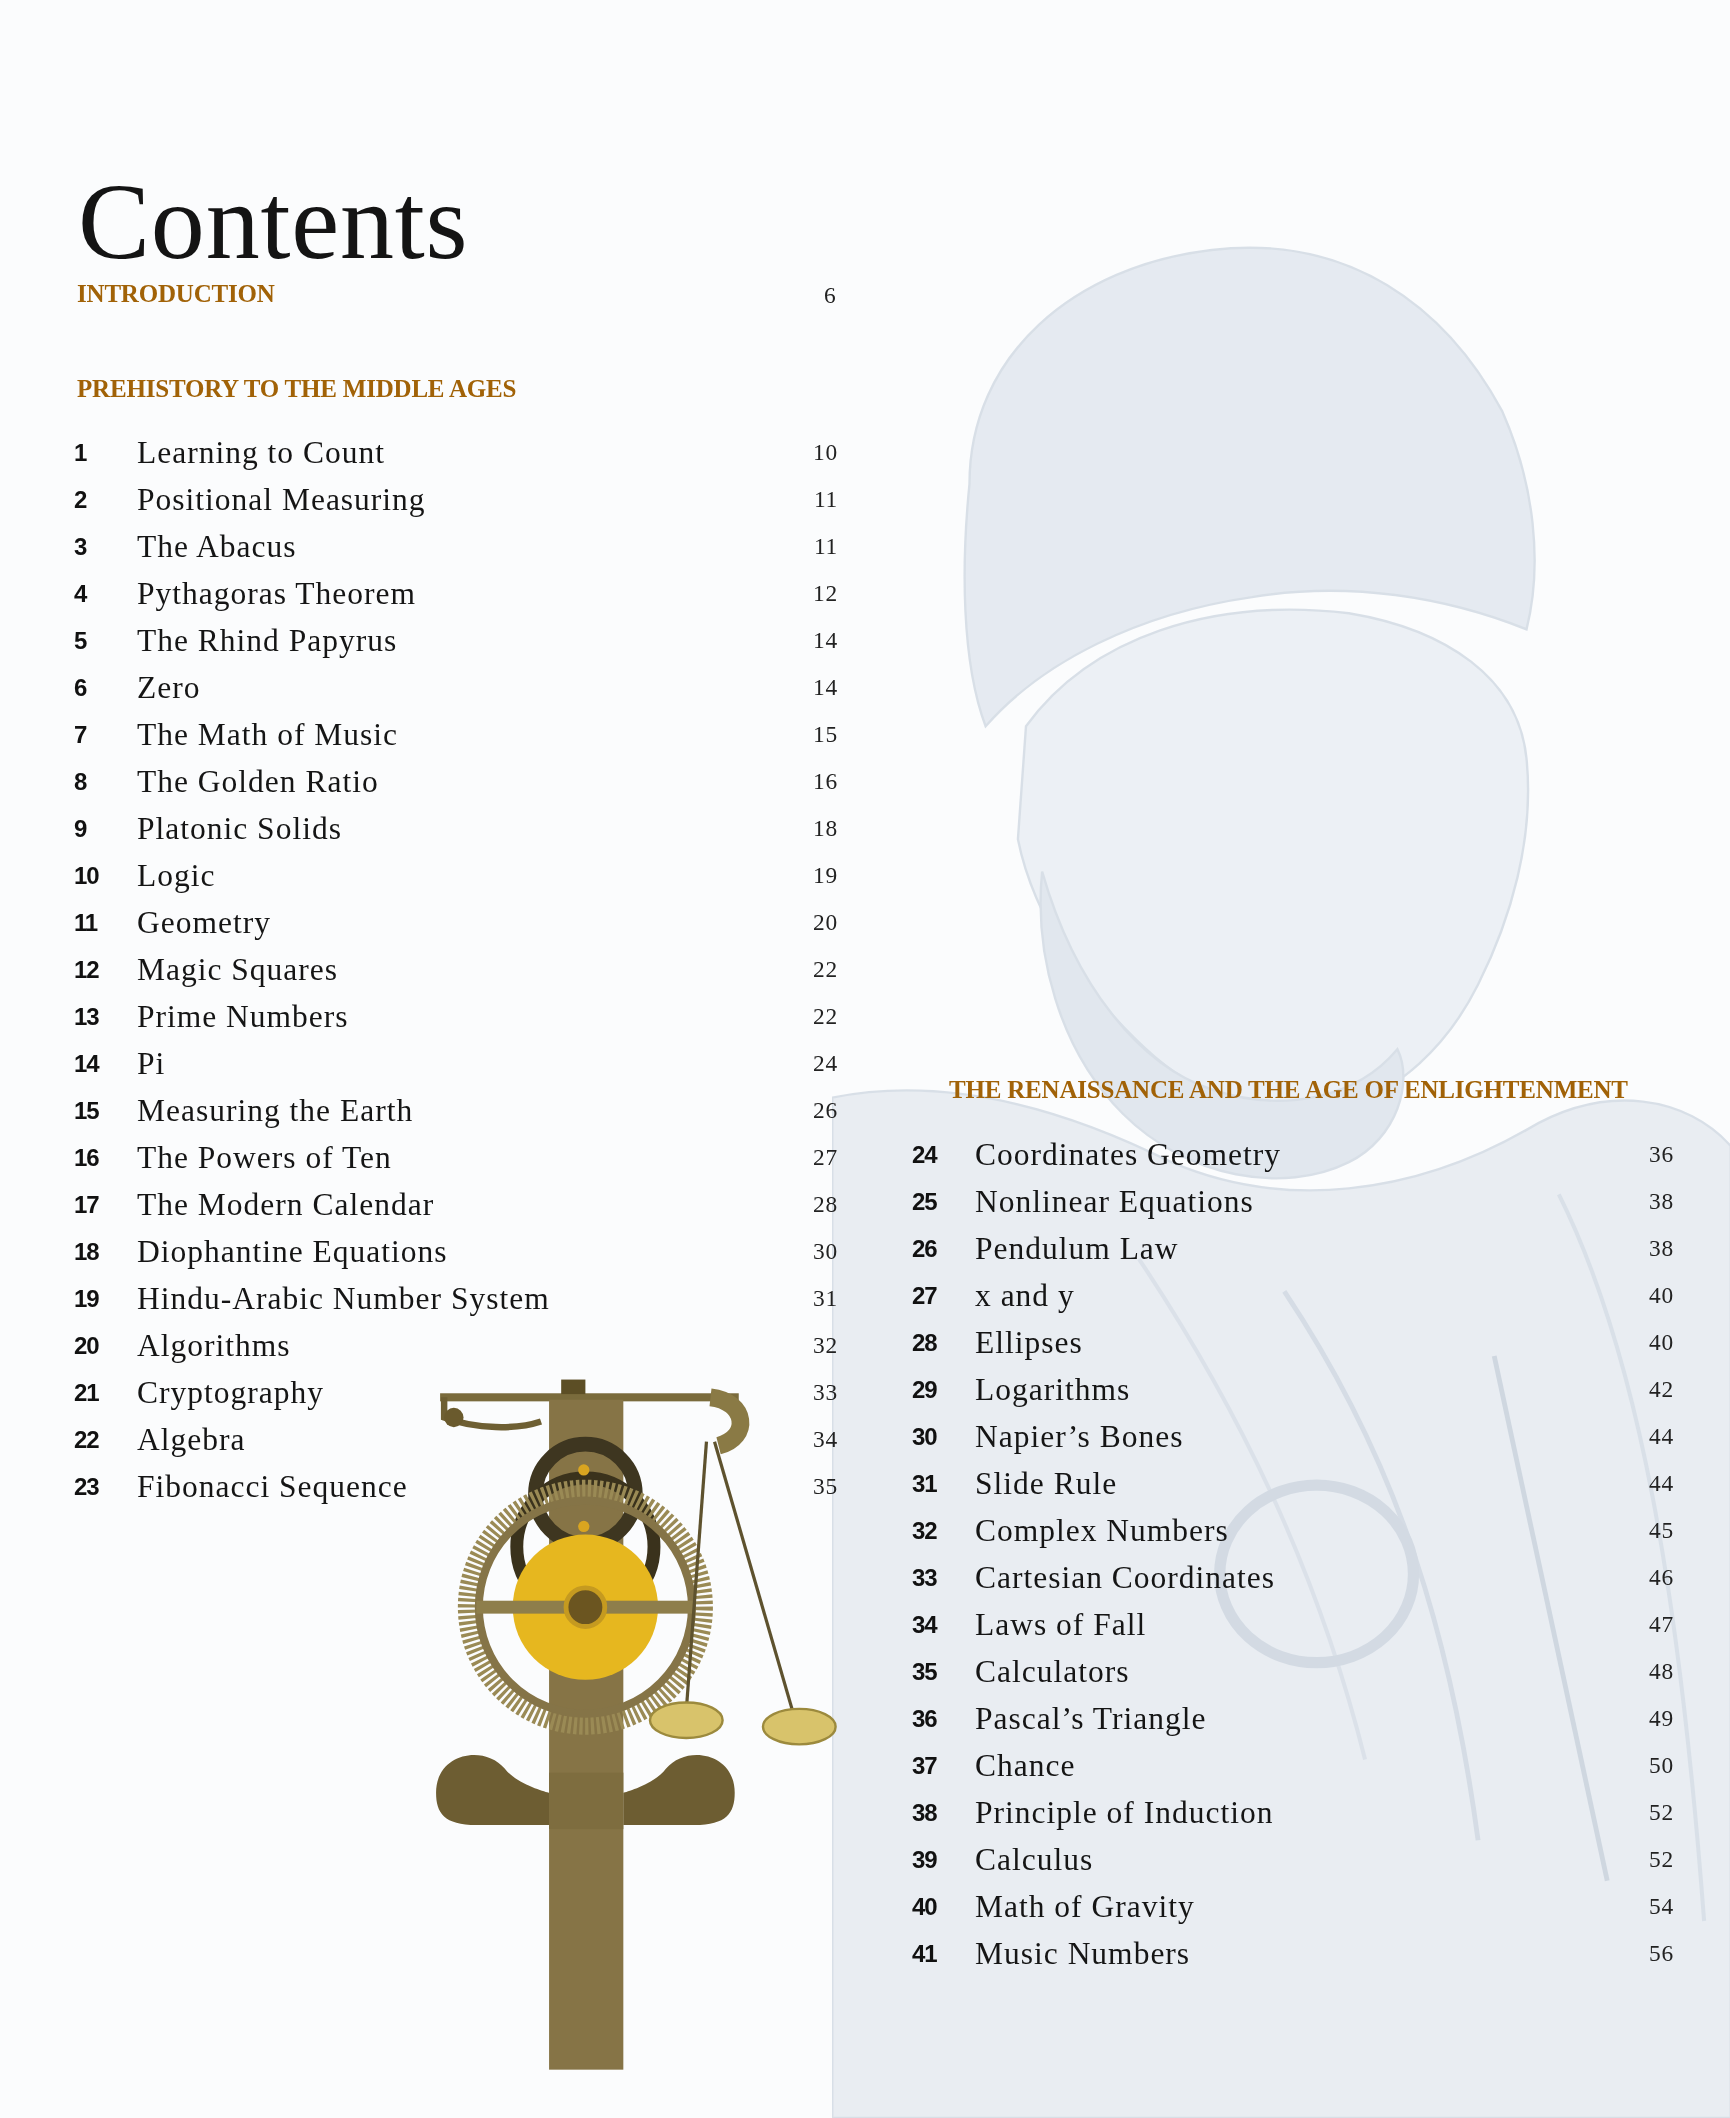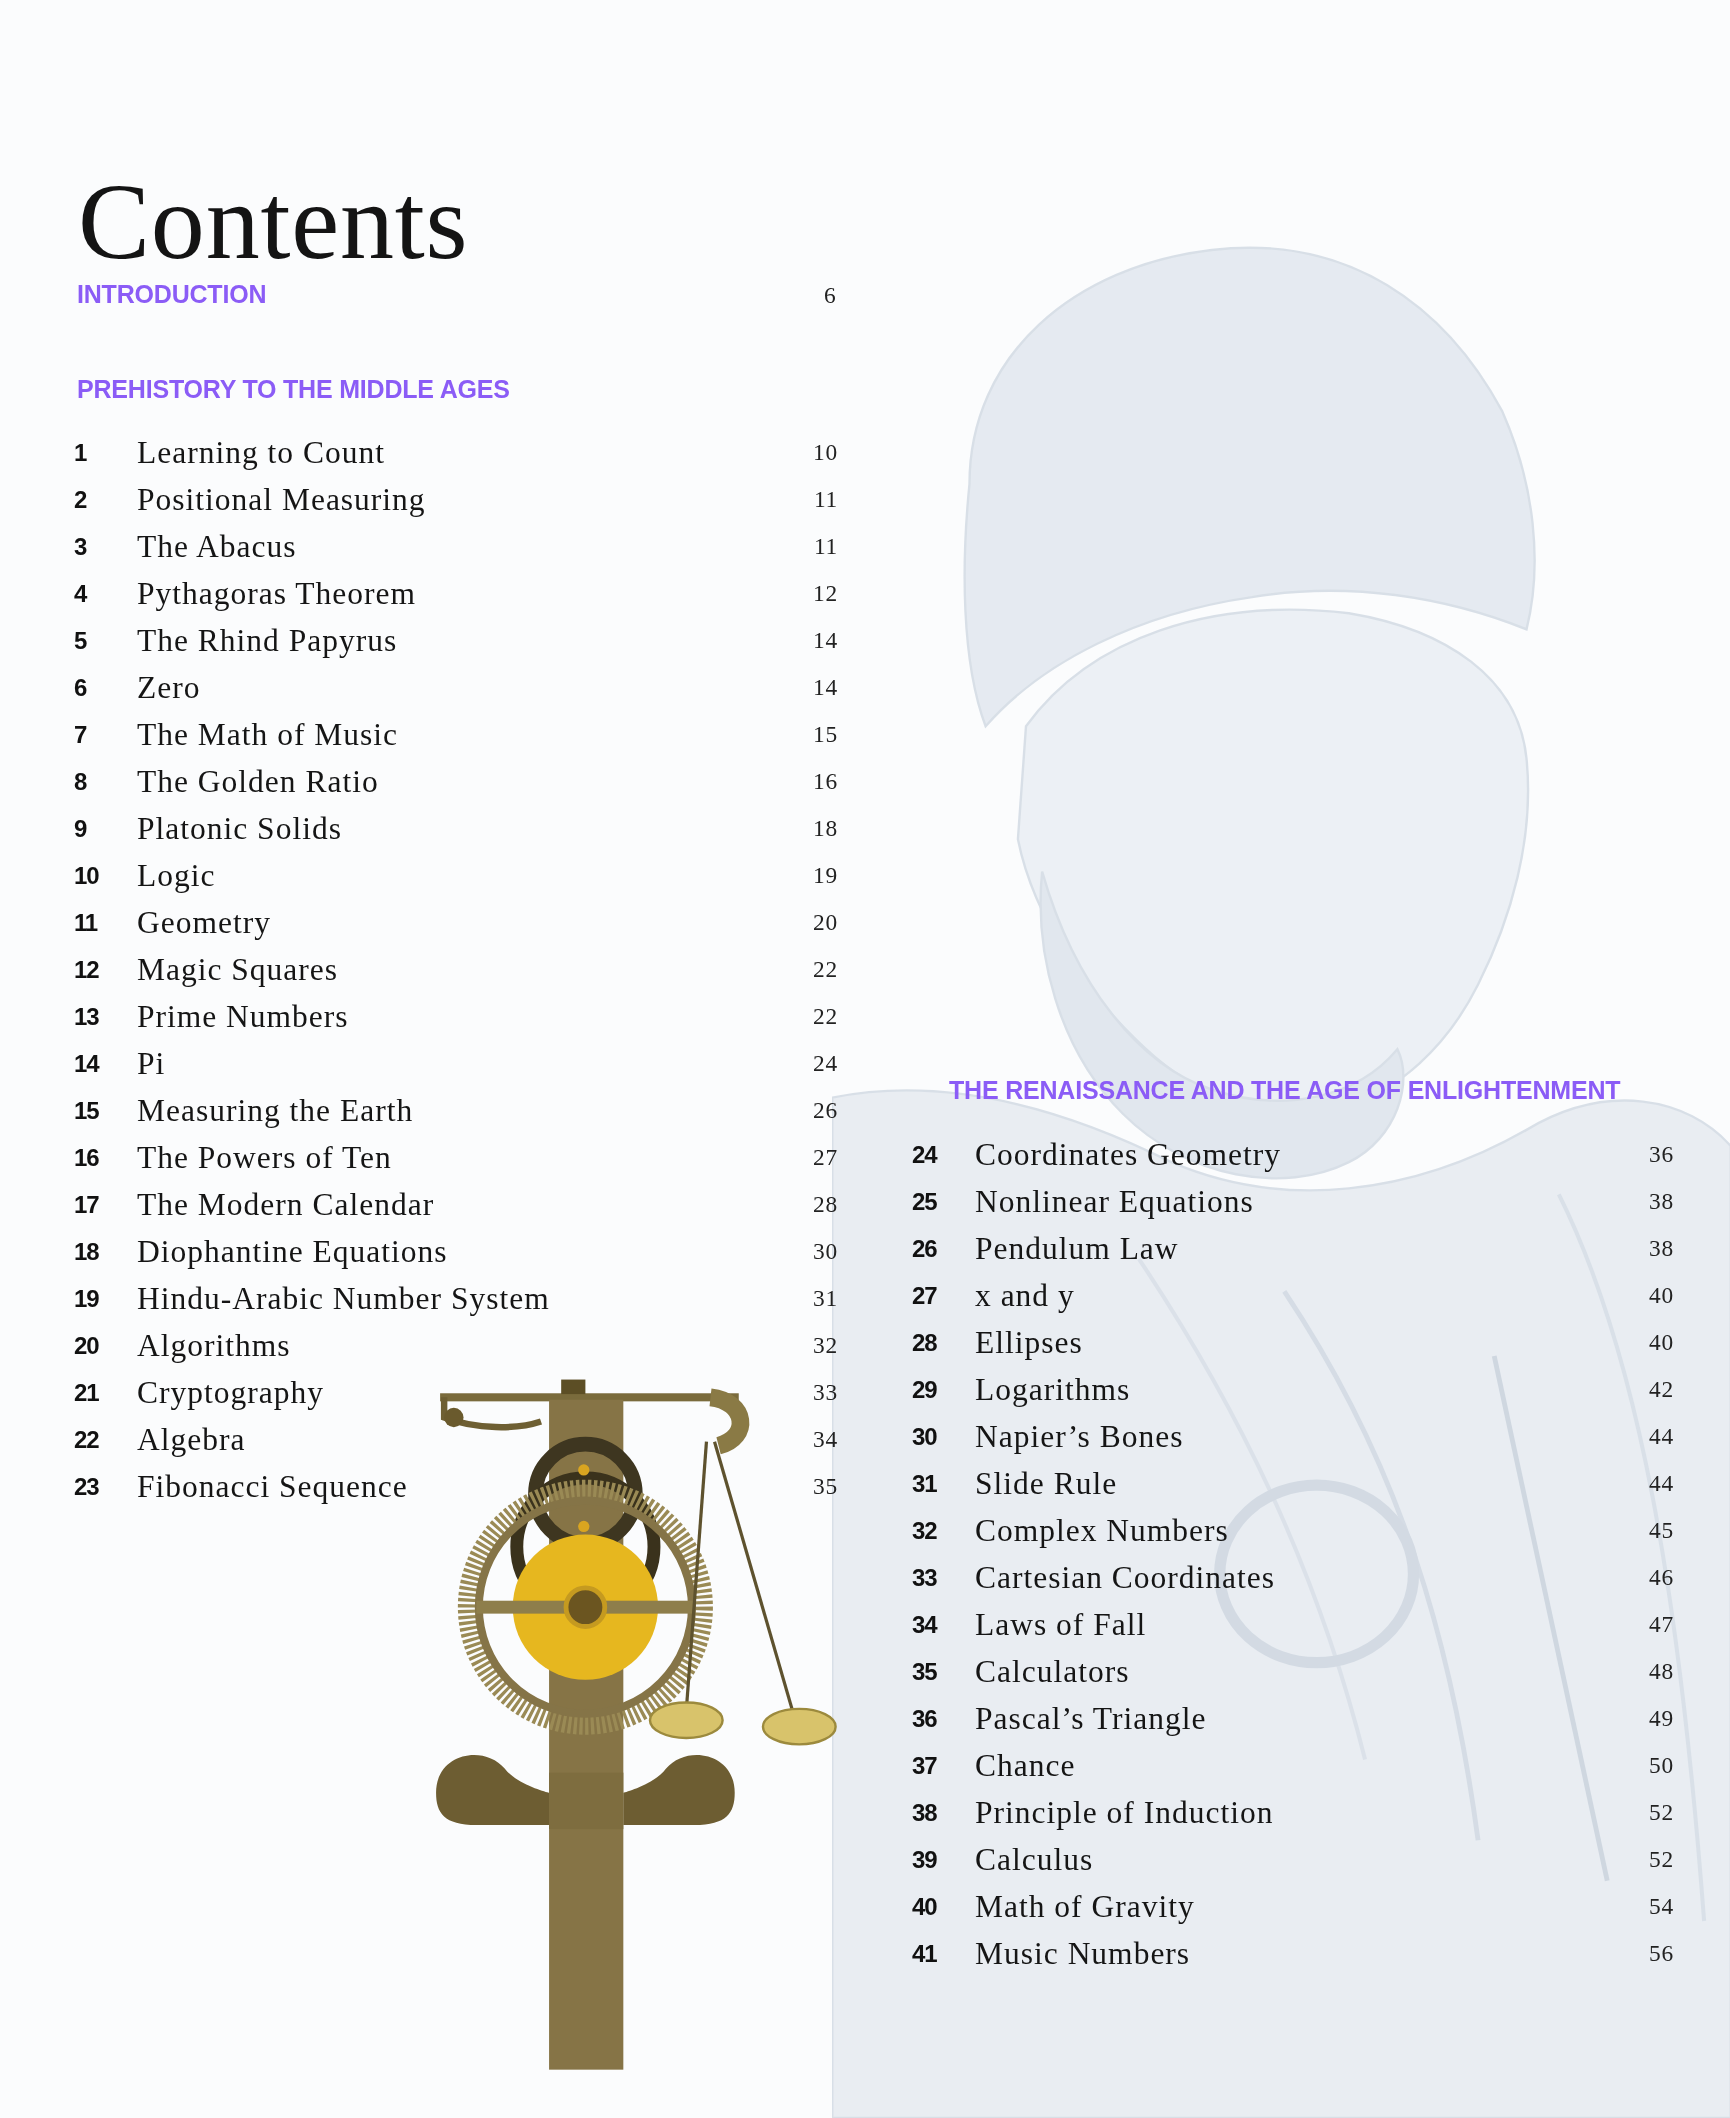--- a/index.html
+++ b/index.html
@@ -18,23 +18,23 @@
   .clock { position: absolute; left: 428px; top: 1373px; width: 452px; height: 746px; pointer-events: none; }
 
   .title {
     position: absolute; left: 78px; top: 96px;
     font-family: "Liberation Serif", "DejaVu Serif", serif;
     font-size: 108px; line-height: 1; font-weight: normal; letter-spacing: 0.8px;
     color: #141414;
   }
   .section-head {
     position: absolute;
-    font-family: Liberation Sans, sans-serif;
+    font-family: Liberation Serif, serif;
     font-weight: bold; font-size: 25px; letter-spacing: -0.2px;
-    color: #8b5cf6;
+    color: #a16207;
     white-space: nowrap;
   }
   .intro-page {
     position: absolute;
     font-family: "Liberation Serif", "DejaVu Serif", serif;
     font-size: 23.4px; color: #222;
   }
   .toc-list { position: absolute; margin: 0; padding: 0; list-style: none; }
   .toc-row {
     position: relative; height: 47px; display: flex; align-items: center;

